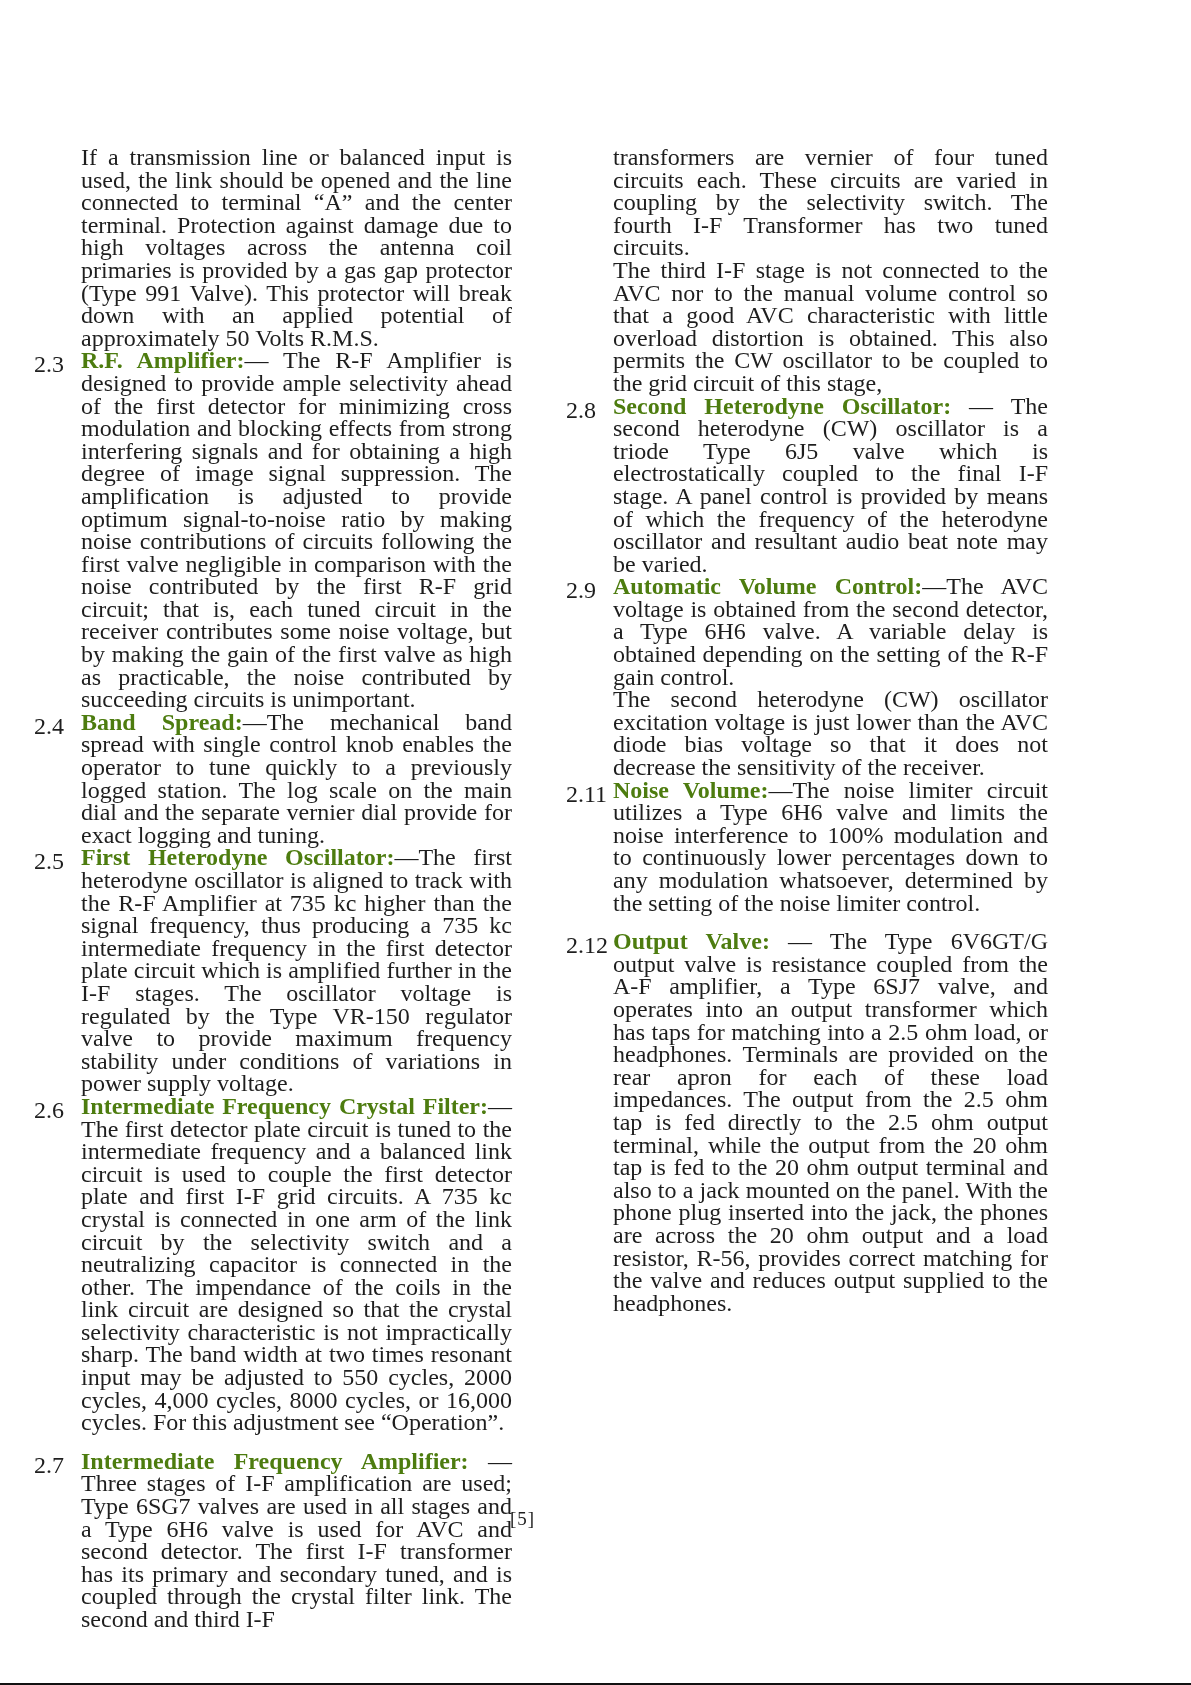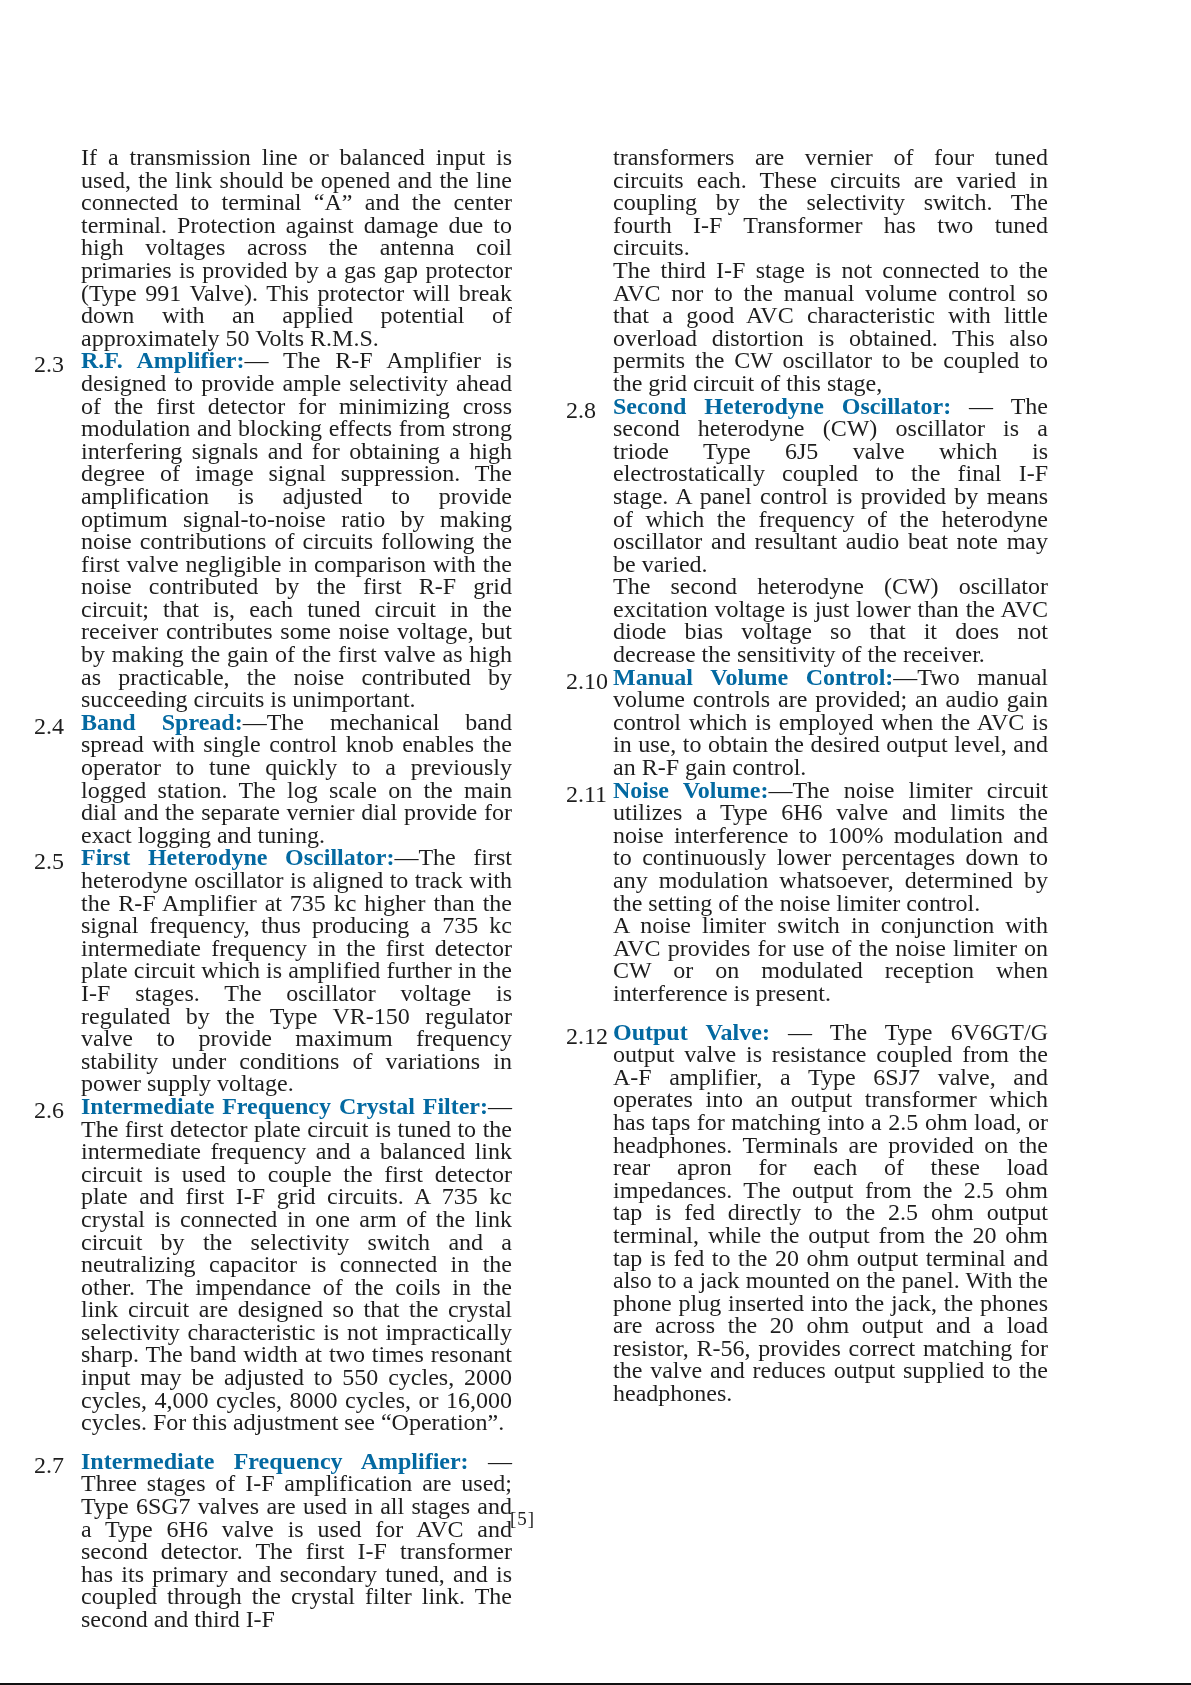--- a/index.html
+++ b/index.html
@@ -6,21 +6,21 @@
   body {
     width: 1191px; height: 1685px; background: #ffffff; position: relative; overflow: hidden;
     font-family: "Liberation Serif", "DejaVu Serif", serif; color: #1e1e1e;
   }
   .col { position: absolute; top: 146px; font-size: 24px; line-height: 22.6px; }
   .col-left { left: 34px; width: 478px; }
   .col-right { left: 566px; width: 482px; }
   .para { position: relative; padding-left: 47px; text-align: justify; text-align-last: left; }
   .sec-num { position: absolute; left: 0; top: 4px; font-weight: normal; }
   .col-right .sec-num { left: 0; }
-  .heading { font-weight: bold; color: #0369a1; }
+  .heading { font-weight: bold; color: #4d7c0f; }
   .gap-small { margin-top: 16px; }
   .page-number { position: absolute; top: 1508px; left: 510px; font-size: 19px; letter-spacing: 1px; }
   .bottom-rule { position: absolute; left: 0; bottom: 0; width: 1191px; height: 2px; background: #111; }
 </style>
 </head>
 <body>
 
 <div class="col col-left">
   <div class="para">
     <span>If a transmission line or balanced input is used, the link should be opened and the line connected to terminal “A” and the center terminal. Protection against damage due to high voltages across the antenna coil primaries is provided by a gas gap protector (Type 991 Valve). This protector will break down with an applied potential of approximately 50 Volts R.M.S.</span>
@@ -59,34 +59,31 @@
   <div class="para">
     <span>The third I-F stage is not connected to the AVC nor to the manual volume control so that a good AVC characteristic with little overload distortion is obtained. This also permits the CW oscillator to be coupled to the grid circuit of this stage,</span>
   </div>
 
   <div class="para">
     <span class="sec-num">2.8</span>
     <span class="heading">Second Heterodyne Oscillator:</span><span> — The second heterodyne (CW) oscillator is a triode Type 6J5 valve which is electrostatically coupled to the final I-F stage. A panel control is provided by means of which the frequency of the heterodyne oscillator and resultant audio beat note may be varied.</span>
   </div>
 
   <div class="para">
+    <span class="sec-num">2.9</span>
+    <span class="heading">Automatic Volume Control:</span><span>—The AVC voltage is obtained from the second detector, a Type 6H6 valve. A variable delay is obtained depending on the setting of the R-F gain control.</span>
+  </div>
+  <div class="para">
     <span>The second heterodyne (CW) oscillator excitation voltage is just lower than the AVC diode bias voltage so that it does not decrease the sensitivity of the receiver.</span>
   </div>
 
-  <div class="para">
-    <span class="sec-num">2.10</span>
-    <span class="heading">Manual Volume Control:</span><span>—Two manual volume controls are provided; an audio gain control which is employed when the AVC is in use, to obtain the desired output level, and an R-F gain control.</span>
-  </div>
 
   <div class="para">
     <span class="sec-num">2.11</span>
     <span class="heading">Noise Volume:</span><span>—The noise limiter circuit utilizes a Type 6H6 valve and limits the noise interference to 100% modulation and to continuously lower percentages down to any modulation whatsoever, determined by the setting of the noise limiter control.</span>
-  </div>
-  <div class="para">
-    <span>A noise limiter switch in conjunction with AVC provides for use of the noise limiter on CW or on modulated reception when interference is present.</span>
   </div>
 
   <div class="para gap-small">
     <span class="sec-num">2.12</span>
     <span class="heading">Output Valve:</span><span> — The Type 6V6GT/G output valve is resistance coupled from the A-F amplifier, a Type 6SJ7 valve, and operates into an output transformer which has taps for matching into a 2.5 ohm load, or headphones. Terminals are provided on the rear apron for each of these load impedances. The output from the 2.5 ohm tap is fed directly to the 2.5 ohm output terminal, while the output from the 20 ohm tap is fed to the 20 ohm output terminal and also to a jack mounted on the panel. With the phone plug inserted into the jack, the phones are across the 20 ohm output and a load resistor, R-56, provides correct matching for the valve and reduces output supplied to the headphones.</span>
   </div>
 </div>
 
 <div class="page-number">[5]</div>
 <div class="bottom-rule"></div>

